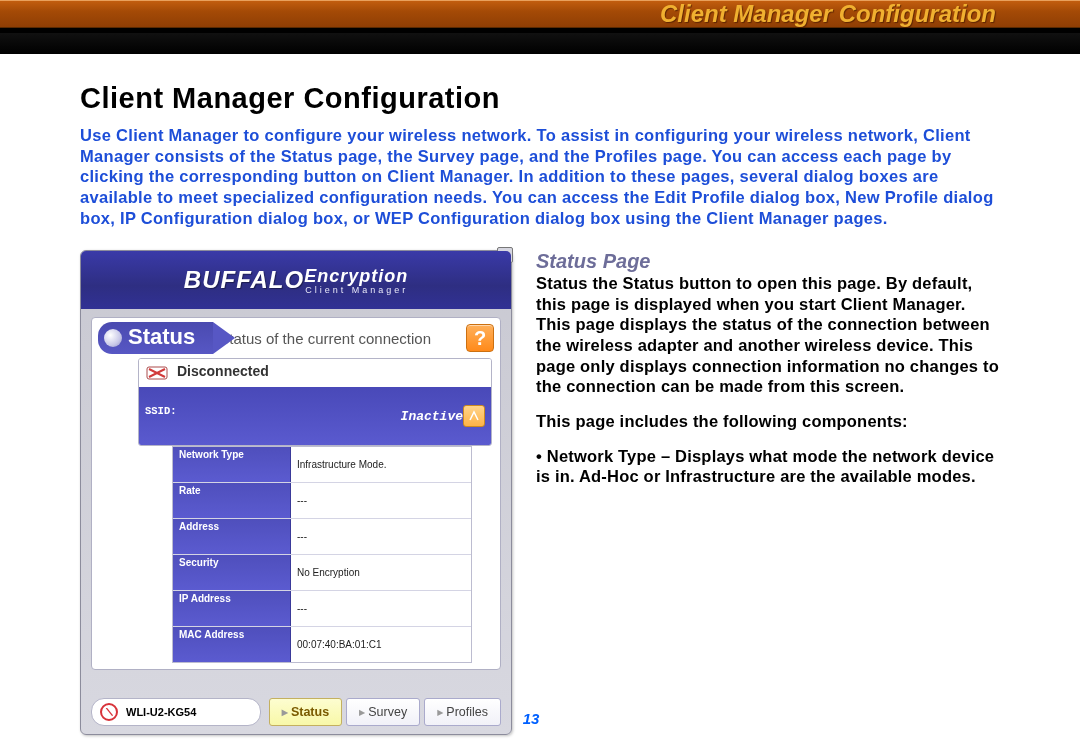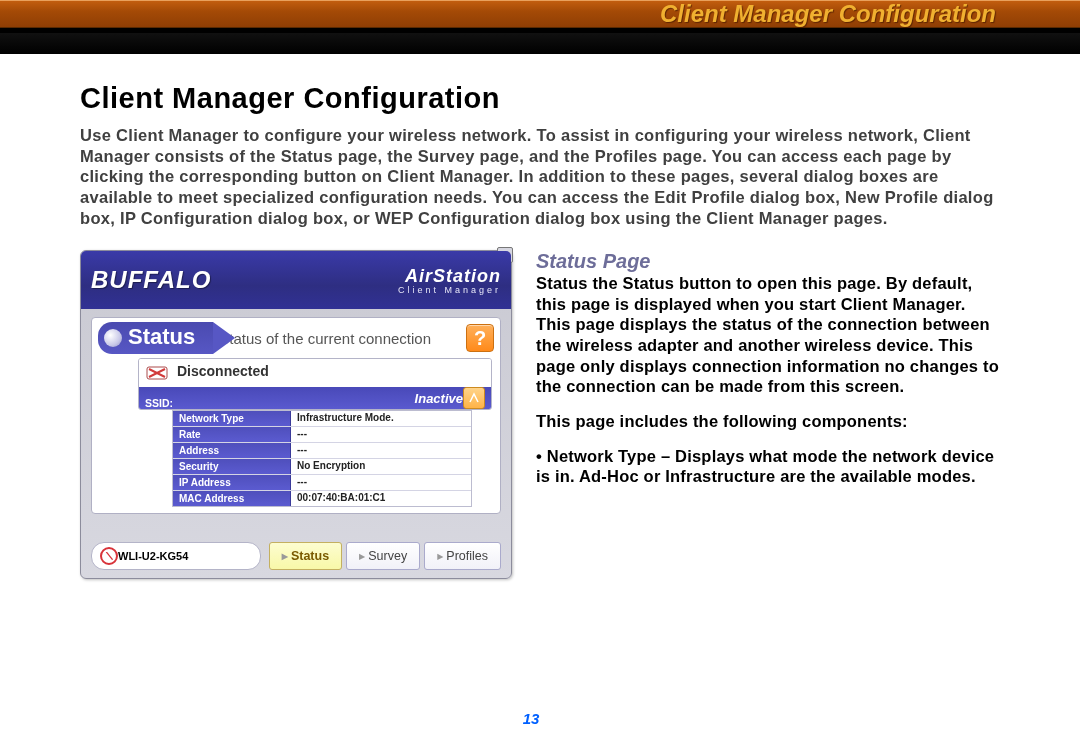--- a/index.html
+++ b/index.html
@@ -44,21 +44,21 @@
     font-weight: 900;
     letter-spacing: 0.5px;
     margin-bottom: 10px;
     color: #000;
   }
   .intro {
     font-size: 16.5px;
     font-weight: 900;
     line-height: 1.25;
     letter-spacing: 0.3px;
-    color: #404040;
+    color: #1d4ed8;
     margin-bottom: 22px;
   }
   .columns {
     display: flex;
     gap: 24px;
     align-items: flex-start;
   }
   .right-col { flex: 1; }
   h2.sub {
     color: #6d6d99;
@@ -87,21 +87,21 @@
     box-shadow: 1px 1px 3px rgba(0,0,0,.25);
     position: relative;
     padding-bottom: 8px;
   }
   .dlg-header {
     background: linear-gradient(#3a3aa8,#2e2e82 60%,#313194);
     border-radius: 5px 5px 0 0;
     height: 58px;
     display: flex;
     align-items: center;
-    justify-content: space-between;
+    justify-content: center;
     padding: 0 10px;
     position: relative;
   }
   .brand {
     color: #fff;
     font-weight: 900;
     font-style: italic;
     font-size: 24px;
     letter-spacing: 1px;
     text-shadow: 1px 1px 1px rgba(0,0,0,.4);
@@ -185,22 +185,23 @@
     display:flex; align-items:flex-start; gap:8px;
     padding: 4px 6px;
     font-size: 14px; font-weight:600; color:#333;
     background:#fff;
   }
   .conn-head svg { flex-shrink:0; }
   .ssid-row {
     background: linear-gradient(#4949b8,#5a5acf);
     color:#fff;
     font-size:10.5px; font-weight:bold;
-    display:flex; align-items:flex-end; justify-content:space-between;
-    padding: 0 6px;
+    display:flex; align-items:flex-start; justify-content:space-between;
+    padding: 18px 6px;
+    font-family: Liberation Mono, monospace;
   }
   .ssid-row .inactive { font-style: italic; font-size:13px; }
   .net-icon {
     width:22px;height:22px;
     background: linear-gradient(#ffd48a,#ffb347);
     border:1px solid #cc8a20;
     border-radius:3px;
     display:flex;align-items:center;justify-content:center;
     color:#fff;font-size:12px;
   }
@@ -217,34 +218,34 @@
   }
   .info-table .row:last-child{border-bottom:none;}
   .info-table .lab{
     width:118px;
     background: linear-gradient(#4f4fbc,#5b5bd0);
     color:#fff; font-weight:bold;
     padding:2px 6px;
     border-right:1px solid #3a3a9a;
   }
   .info-table .val{
-    flex:1; padding:1px 6px; font-weight:700; color:#222;
+    flex:1; padding:12px 6px; font-weight:400; color:#222;
   }
   .btm-row{
     display:flex;
     margin:28px 10px 0 10px;
     gap:0;
     align-items:stretch;
   }
   .adapter-box{
     flex:1;
     background:#fff;
     border:1px solid #b4b4c8;
     border-radius:13px;
-    display:flex; align-items:center; 
+    display:flex; align-items:center; gap:8px;
     padding:4px 8px;
     font-size:11px; font-weight:600;
   }
   .adapter-box .red{
     width:18px;height:18px;border-radius:50%;
     background:#fff;
     border:2px solid #d8333a;
     position:relative;
   }
   .adapter-box .red::after{
@@ -293,21 +294,21 @@
   <h1>Client Manager Configuration</h1>
   <p class="intro">Use Client Manager to configure your wireless network. To assist in configuring your wireless network, Client Manager consists of the Status page, the Survey page, and the Profiles page. You can access each page by clicking the corresponding button on Client Manager. In addition to these pages, several dialog boxes are available to meet specialized configuration needs. You can access the Edit Profile dialog box, New Profile dialog box, IP Configuration dialog box, or WEP Configuration dialog box using the Client Manager pages.</p>
 
   <div class="columns">
 
     <div class="dialog">
       <div class="closebox">×</div>
       <div class="dlg-header">
         <div class="brand">BUFFALO</div>
         <div class="airstation">
-          <div class="t1">AirStation</div>
+          <div class="t1">Encryption</div>
           <div class="t2">Client Manager</div>
         </div>
       </div>
 
       <div class="panel">
         <div class="status-row">
           <div class="status-tab">
             <span>Status</span>
           </div>
           <div class="conn-caption">Status of the current connection</div>

